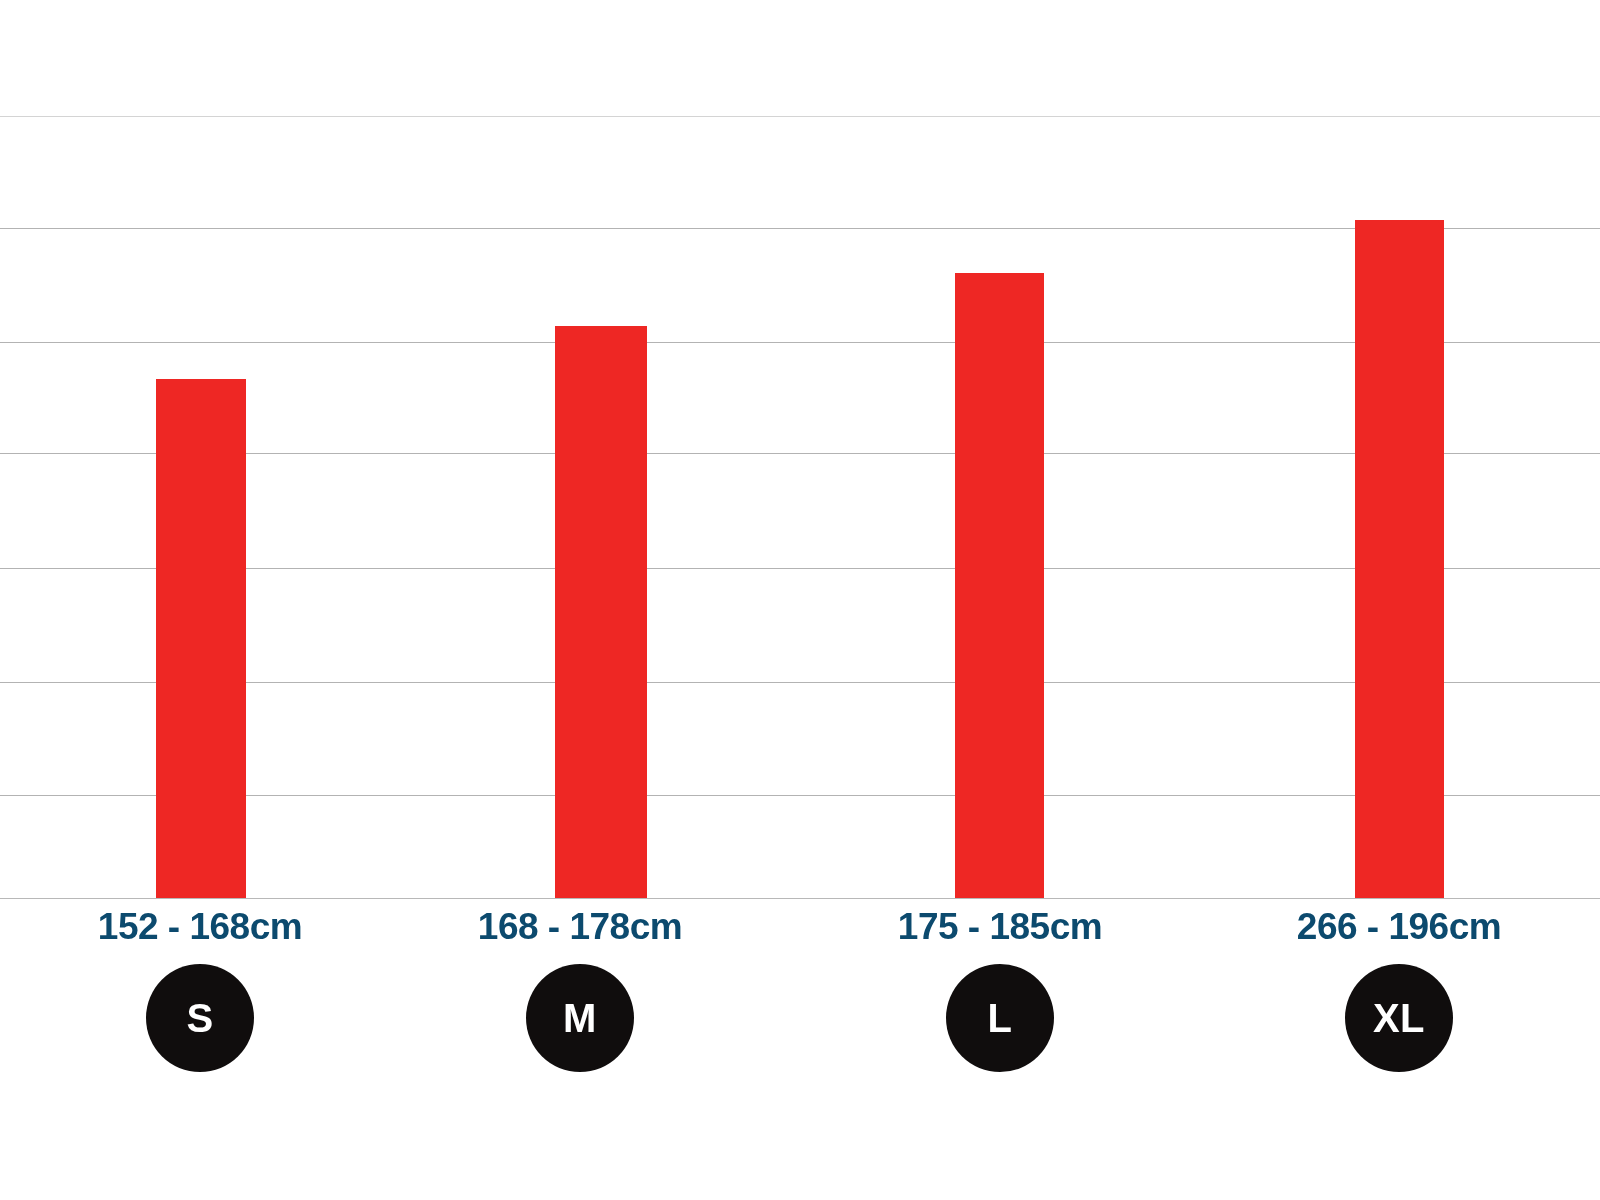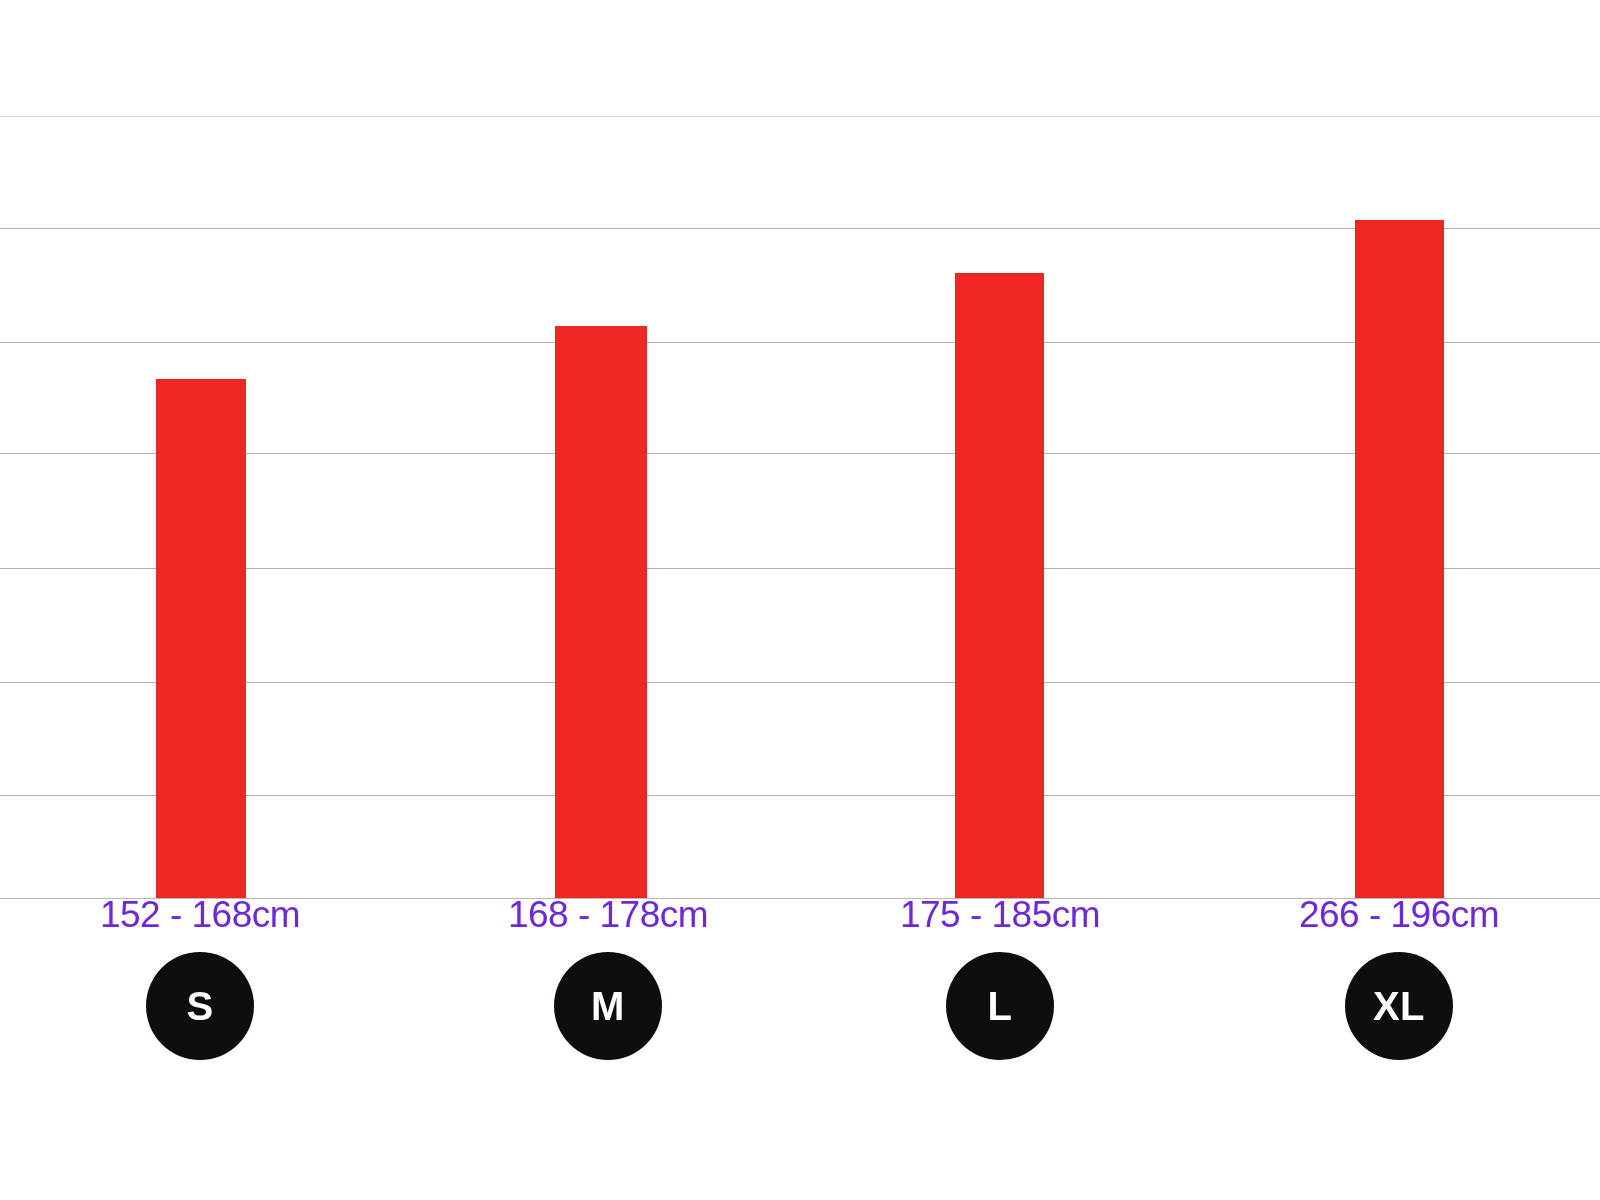--- a/index.html
+++ b/index.html
@@ -62,25 +62,26 @@
   .cat {
     position: absolute;
     top: 893px;
     width: 400px;
     display: flex;
     flex-direction: column;
     align-items: center;
   }
   .cat-range {
     font-size: 37px;
-    font-weight: 400;
+    font-weight: 700;
     letter-spacing: -0.5px;
-    color: #6d28d9;
+    color: #0c4a6e;
     line-height: 44px;
     white-space: nowrap;
+    margin-top: 12px;
   }
   .cat-badge {
     margin-top: 15px;
     width: 108px;
     height: 108px;
     border-radius: 50%;
     background: #100d0d;
     display: flex;
     align-items: center;
     justify-content: center;
@@ -116,21 +117,21 @@
     <div class="bar" style="left:1355px; top:220px; width:89px; height:678px;"></div>
   </div>
 
   <div class="cat" style="left:0px;">
     <div class="cat-range">152 - 168cm</div>
     <div class="cat-badge">
       <span class="cat-badge-label">S</span>
     </div>
   </div>
 
-  <div class="cat" style="left:408px;text-align:right;">
+  <div class="cat" style="left:380px;text-align:right;">
     <div class="cat-range">168 - 178cm</div>
     <div class="cat-badge">
       <span class="cat-badge-label">M</span>
     </div>
   </div>
 
   <div class="cat" style="left:800px;align-items:center;">
     <div class="cat-range">175 - 185cm</div>
     <div class="cat-badge">
       <span class="cat-badge-label">L</span>

